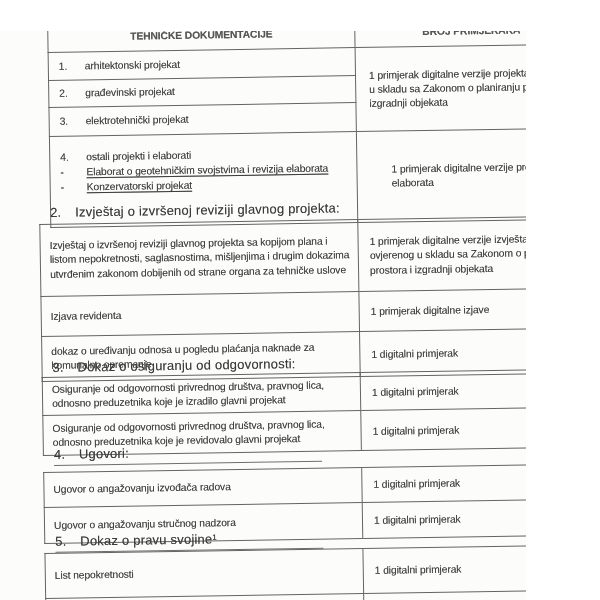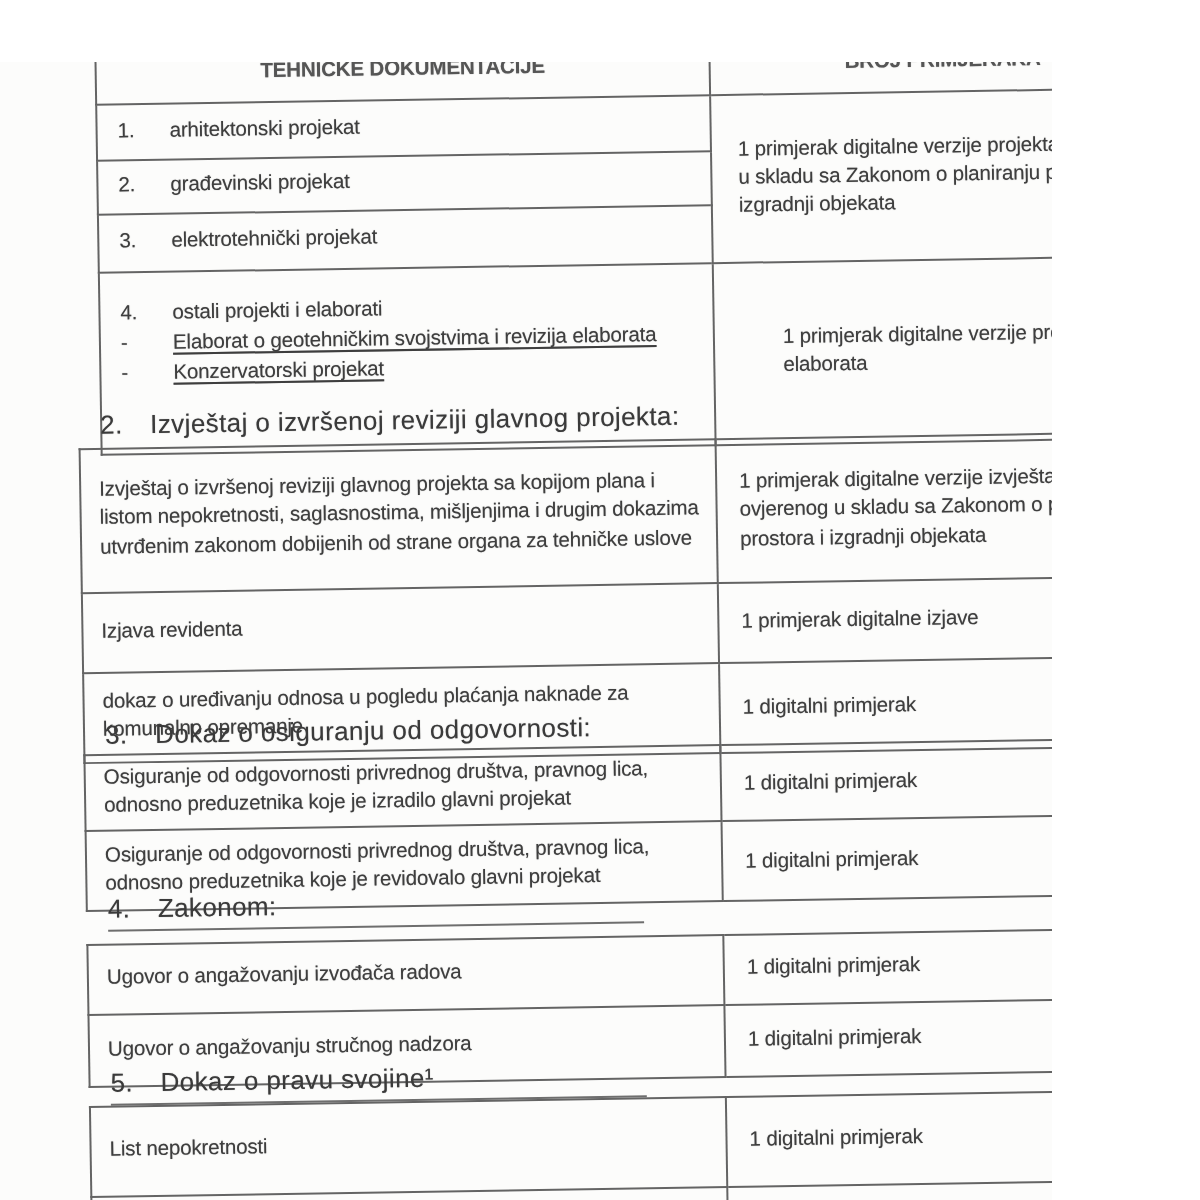--- a/index.html
+++ b/index.html
@@ -153,21 +153,21 @@
           <td class="qty">1 digitalni primjerak</td>
         </tr>
         <tr class="r2 vt">
           <td class="item">Osiguranje od odgovornosti privrednog društva, pravnog lica, odnosno preduzetnika koje je revidovalo glavni projekat</td>
           <td class="qty">1 digitalni primjerak</td>
         </tr>
       </tbody>
     </table>
 
     <div class="heading h4">
-      <span class="hnum">4.</span><span>Zakonom:</span>
+      <span class="hnum">4.</span><span>Ugovori:</span>
     </div>
     <table class="tbl tw t4">
       <colgroup>
           <col class="c1">
           <col class="c2">
         </colgroup>
       <tbody>
         <tr class="r1">
           <td class="item">Ugovor o angažovanju izvođača radova</td>
           <td class="qty">1 digitalni primjerak</td>

